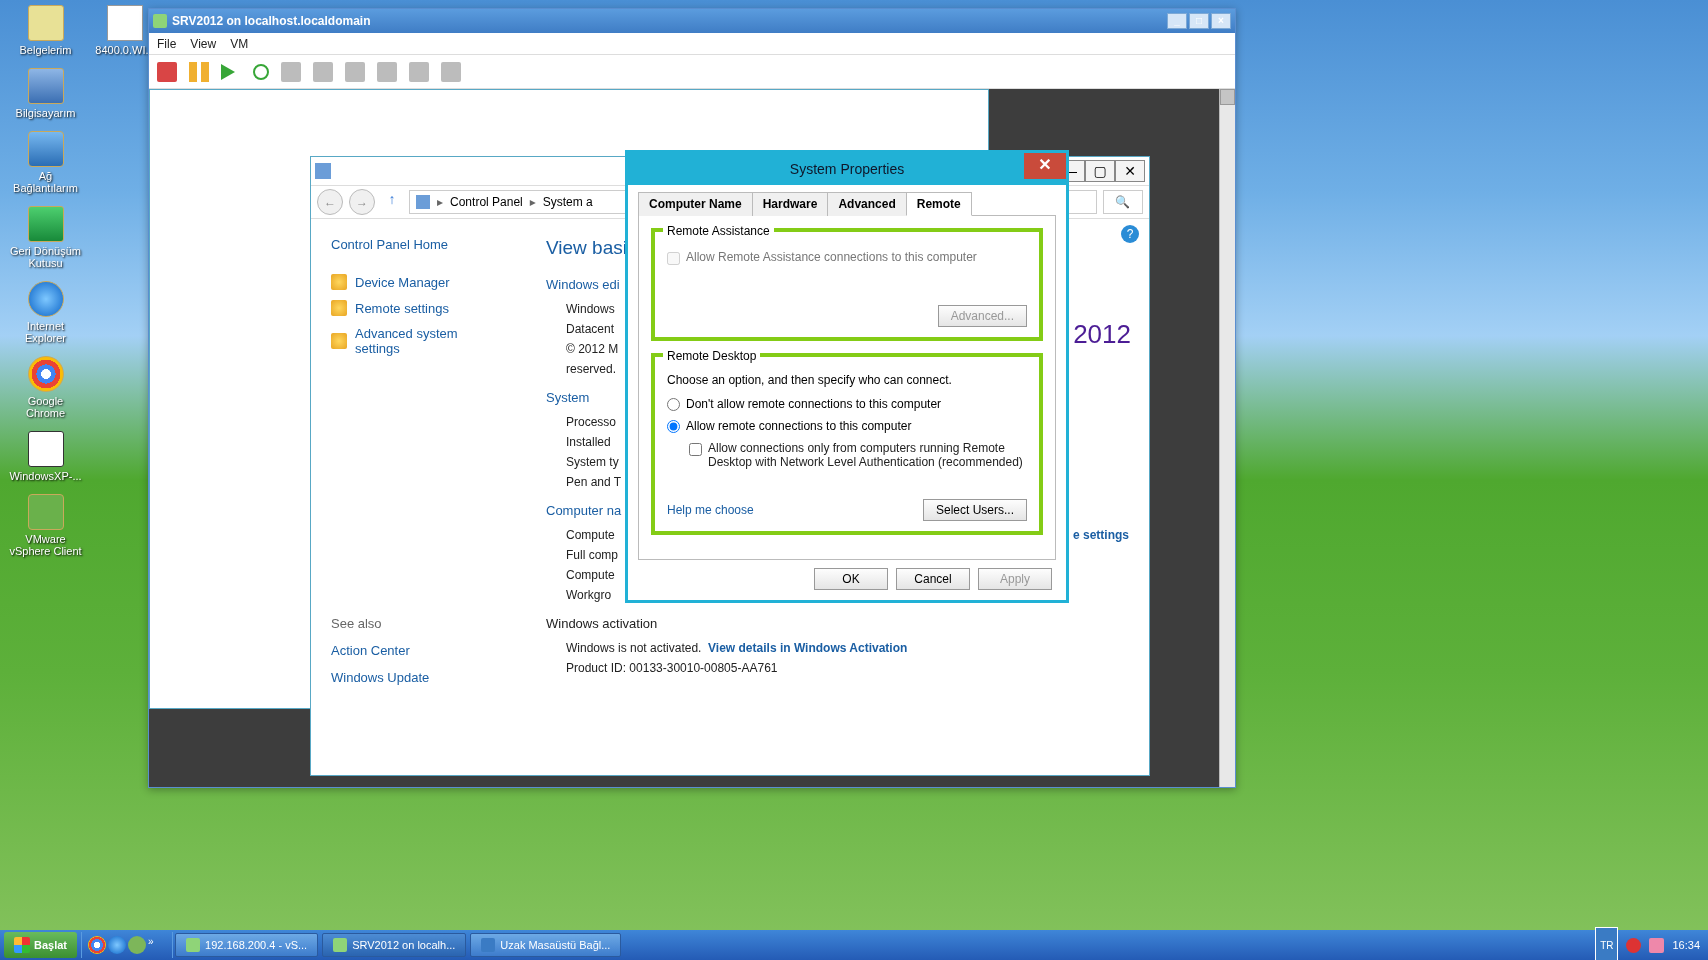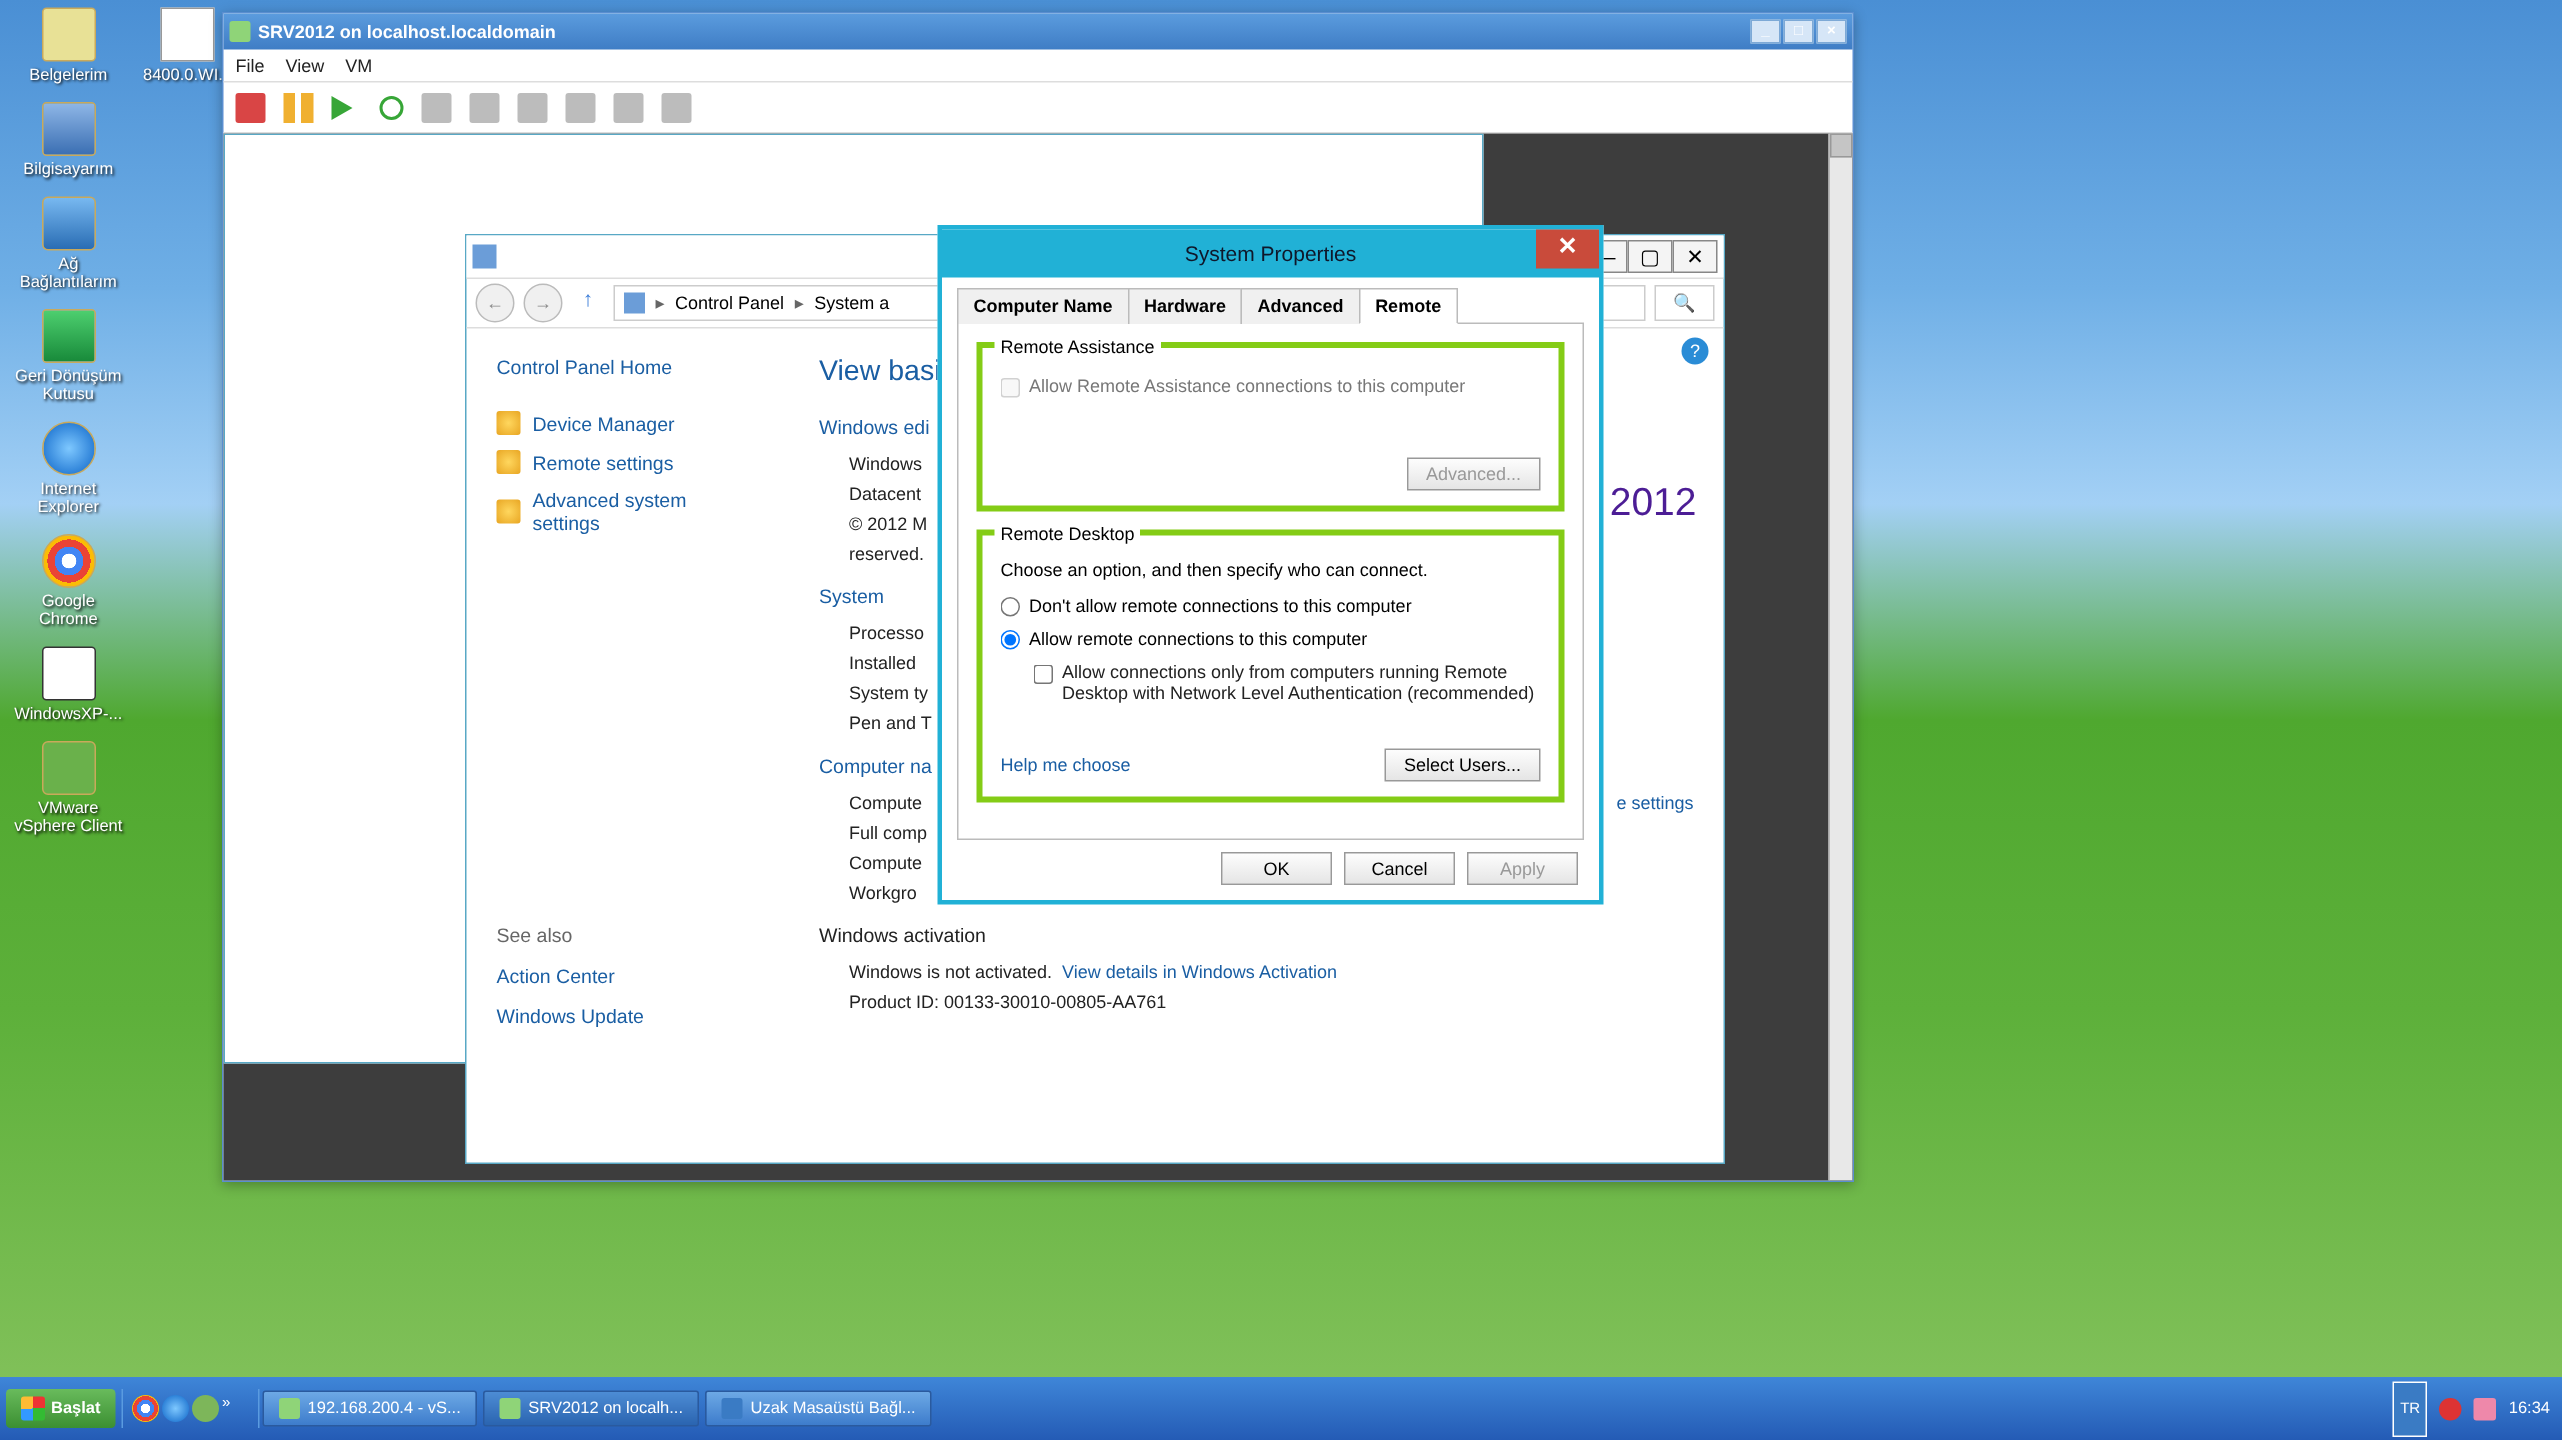--- a/index.html
+++ b/index.html
@@ -57,21 +57,21 @@
 .cp-side .link{display:flex;align-items:center;gap:8px;margin-bottom:10px;cursor:pointer;}
 .cp-side .link .shield{width:16px;height:16px;background:radial-gradient(#ffd75e,#e8a522);border-radius:2px;}
 .cp-side .seealso{margin-top:260px;color:#666;}
 .cp-side .sa{color:#1a5ea3;margin-top:12px;cursor:pointer;}
 .cp-main{flex:1;padding:18px 20px;font-size:13px;color:#222;position:relative;}
 .cp-main .help{position:absolute;top:6px;right:10px;width:18px;height:18px;background:#2a8cd6;color:#fff;border-radius:50%;font-size:12px;line-height:18px;text-align:center;cursor:pointer;}
 .cp-main h2{color:#1a5ea3;font-weight:normal;font-size:19px;margin-bottom:18px;}
 .cp-main .sec{margin-bottom:14px;}
 .cp-main .sec .lbl{color:#1a5ea3;font-size:13px;margin-bottom:10px;}
 .cp-main .sec .row{padding-left:20px;margin-bottom:6px;font-size:12px;}
-.cp-main .sec .row a{color:#1a5ea3;text-decoration:none;cursor:pointer;}
+.cp-main .sec .row a{color:#1a5ea3;text-decoration:none;cursor:pointer;font-weight:bold;}
 .cp-main .brand{position:absolute;top:88px;right:18px;font-size:26px;color:#4c1d95;margin-top:12px;}
 
 .sp { position:absolute; top:150px; left:625px; width:444px; background:#fff; border:3px solid #21b1d6;}
 .sp-title{height:32px;background:#21b1d6;display:flex;align-items:center;justify-content:center;position:relative;}
 .sp-title .ttxt{color:#0f172a;font-size:14px;}
 .sp-title .close{position:absolute;right:0;top:0;width:42px;height:26px;background:#c94b3b;color:#fff;font-size:16px;font-weight:bold;text-align:center;line-height:24px;cursor:pointer;}
 .sp-body{background:#fff;padding:6px 10px 10px;}
 .tabs{display:flex;border-bottom:1px solid #bbb;font-size:12px;}
 .tab{padding:4px 10px;border:1px solid #bbb;border-bottom:none;background:#f0f0f0;margin-right:-1px;cursor:pointer;position:relative;top:1px;font-weight:bold;}
 .tab.active{background:#fff;border-bottom:1px solid #fff;}
@@ -80,21 +80,21 @@
 .group .glabel{position:absolute;top:-8px;left:8px;background:#fff;padding:0 4px;font-size:12px;}
 .chk{display:flex;align-items:flex-start;gap:6px;margin:8px 0;color:#777;}
 .chk input{margin-top:2px;}
 .btn{padding:3px 12px;border:1px solid #999;background:linear-gradient(#fdfdfd,#e5e5e5);font-size:12px;cursor:pointer;}
 .btn:disabled{color:#999;}
 .radio{display:flex;align-items:center;gap:6px;margin:8px 0;}
 .helplink{color:#1a5ea3;cursor:pointer;font-size:12px;}
 .dlgbtns{display:flex;justify-content:flex-end;gap:8px;padding:8px 4px 0;}
 .dlgbtns .btn{min-width:74px;}
 
-.taskbar { position:absolute; bottom:0; left:0; right:0; height:42px; background:linear-gradient(#3f86d8,#245bb5); display:flex; align-items:center; font-size:11px; color:#fff;}
+.taskbar { position:absolute; bottom:0; left:0; right:0; height:30px; background:linear-gradient(#3f86d8,#245bb5); display:flex; align-items:center; font-size:11px; color:#fff;}
 .taskbar .start{height:26px;padding:0 10px;background:linear-gradient(#69bb5c,#3b8f32);border-radius:3px;margin:0 4px;display:flex;align-items:center;gap:4px;font-weight:bold;cursor:pointer;}
 .taskbar .start .winlogo{width:16px;height:16px;background:conic-gradient(#e33 0 25%,#3b3 25% 50%,#39f 50% 75%,#fb3 75%);border-radius:2px;}
 .taskbar .ql{display:flex;gap:2px;padding:0 6px;border-left:1px solid #5a9be0;border-right:1px solid #5a9be0;height:26px;align-items:center;}
 .taskbar .ql span{width:18px;height:18px;cursor:pointer;}
 .ql .chrome{background:radial-gradient(circle,#fff 25%,#4285f4 25% 45%,#ea4335 45% 65%,#fbbc05 65% 85%,#34a853 85%);border-radius:50%;}
 .ql .ie{background:radial-gradient(#7ec8ff,#0a63c7);border-radius:50%;}
 .ql .g{background:#7db65a;border-radius:50%;}
 .ql .arr{color:#fff;font-size:10px;}
 .taskbar .task{height:24px;padding:0 10px;background:linear-gradient(#6da9e5,#3d7ccc);border:1px solid #2a5a9e;border-radius:2px;margin:0 2px;display:flex;align-items:center;gap:5px;cursor:pointer;max-width:185px;overflow:hidden;white-space:nowrap;}
 .taskbar .task.active{background:linear-gradient(#4d8cd4,#2a64b0);}

